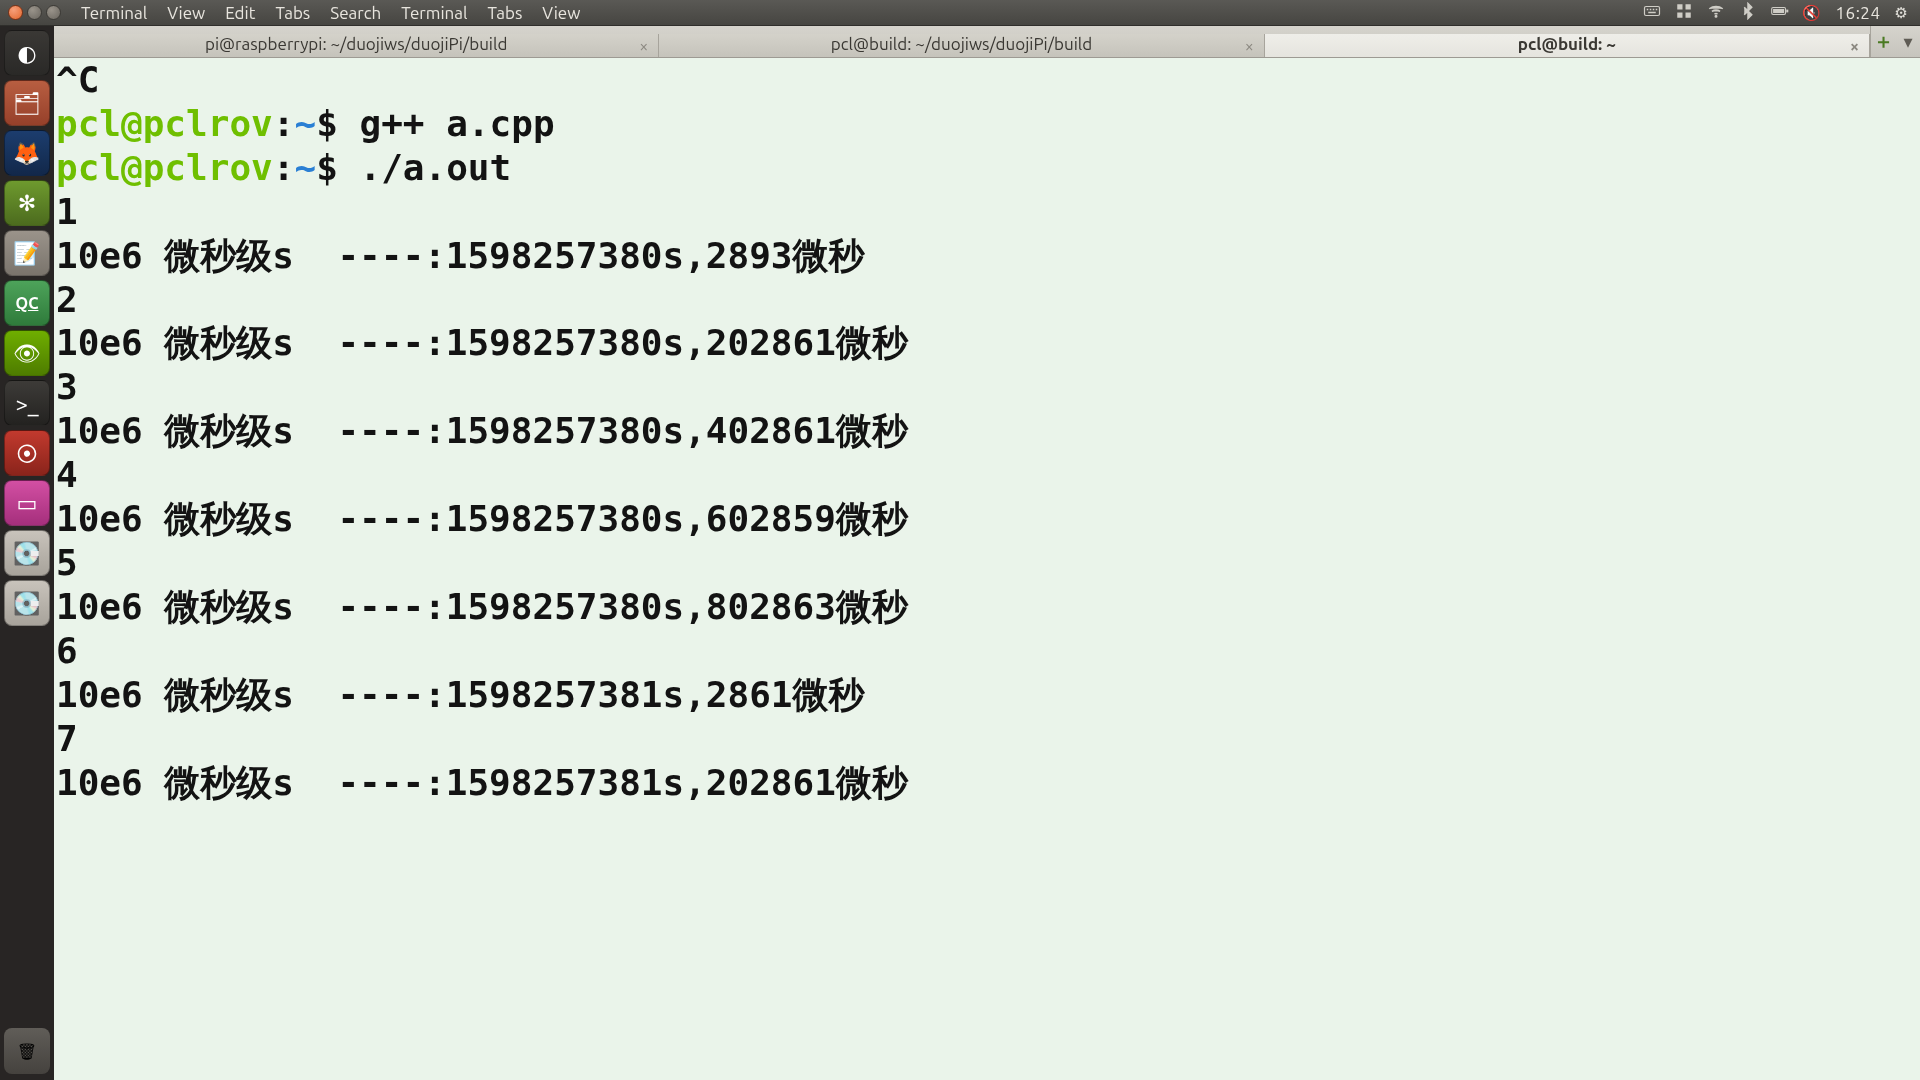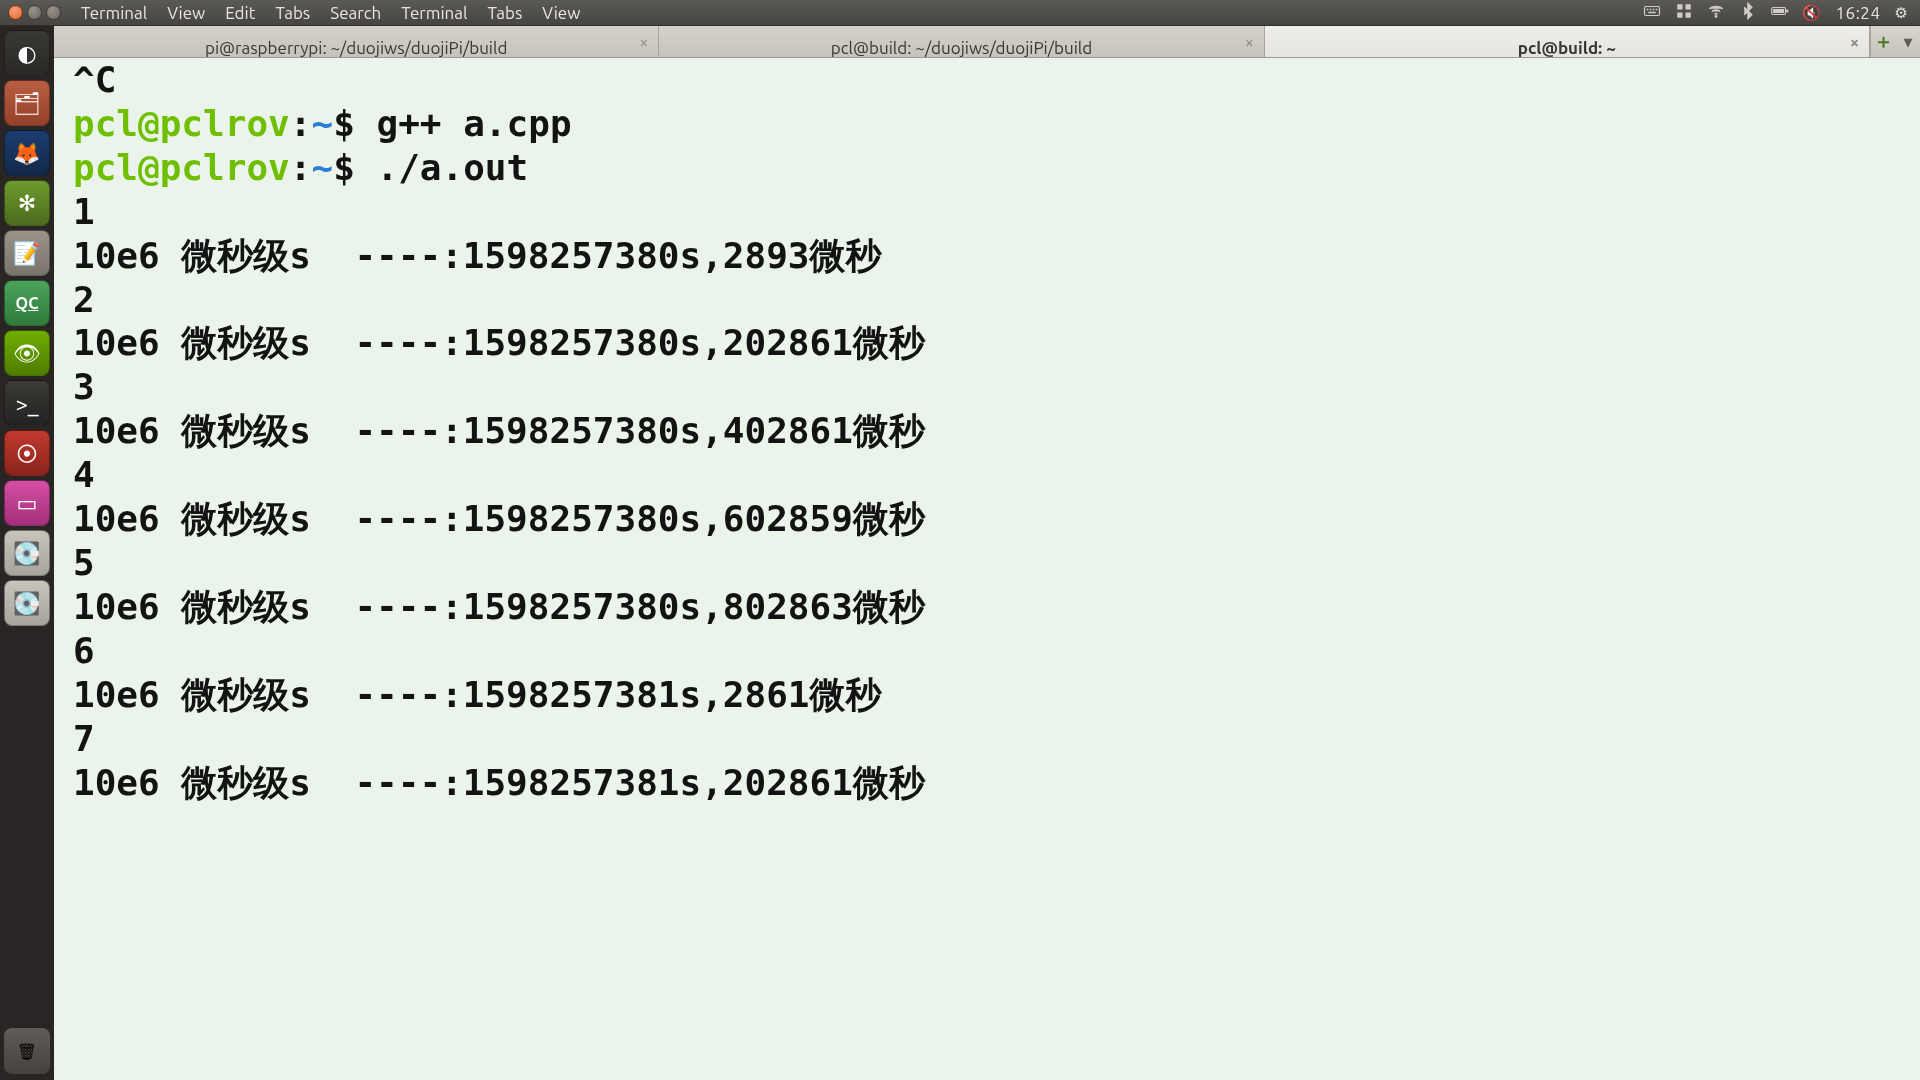--- a/index.html
+++ b/index.html
@@ -67,25 +67,26 @@
   
   .tabbar {
     position: absolute; top: 26px; left: 54px; right: 0; height: 32px;
     background: linear-gradient(to bottom, #d6d4cd, #c6c4bd);
     display: flex; align-items: stretch;
     border-bottom: 1px solid #9d9a93;
     z-index: 10;
   }
   .tabbar .tab {
     flex: 1 1 0;
-    display: flex; align-items: flex-end; justify-content: center;
+    display: flex; align-items: flex-start; justify-content: center;
     position: relative;
     font-size: 17px; color: #3a3833;
     border-right: 1px solid #a7a49c;
     background: linear-gradient(to bottom, #d4d2ca, #c5c3bb);
+    margin-top: 8px;
   }
   .tabbar .tab.active {
     background: linear-gradient(to bottom, #efeee9, #e5e4de);
     font-weight: bold;
   }
   .tabbar .tab .tab-close {
     position: absolute; right: 10px; top: 50%; transform: translateY(-50%);
     color: #8b8880; font-size: 16px;
   }
   .tabbar .addbtn {
@@ -102,21 +103,21 @@
   
   .termbody {
     position: absolute; top: 58px; left: 54px; right: 0; bottom: 0;
     background: #eaf4ea;
     font-family: "DejaVu Sans Mono", "Ubuntu Mono", monospace;
     font-size: 36px;
     font-weight: 700;
     line-height: 1.22;
     color: #131313;
     white-space: pre;
-    padding-left: 19px;
+    padding-left: 2px;
   }
   .termbody .user   { color: #6fbf00; }
   .termbody .path   { color: #2a7fd4; }
   .termbody .dollar { color: #131313; }
 </style>
 </head>
 <body>
 
 <div class="menubar">
   <div class="win-btns">

